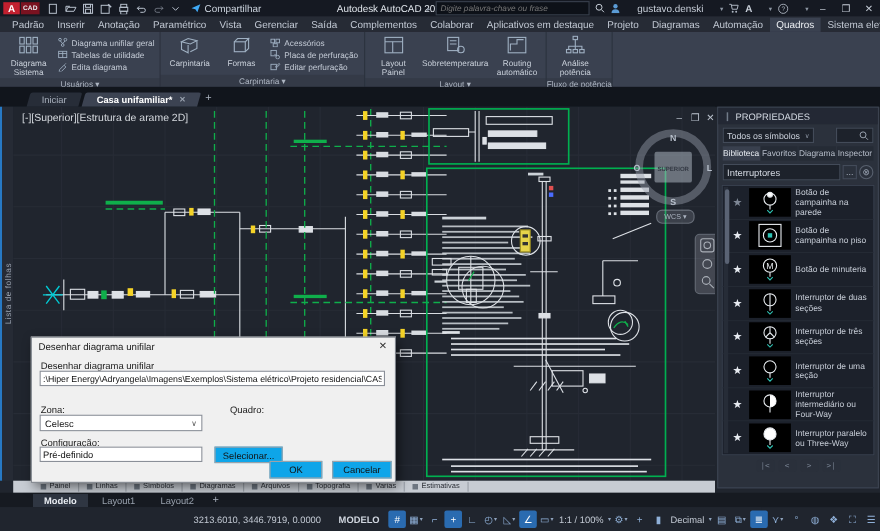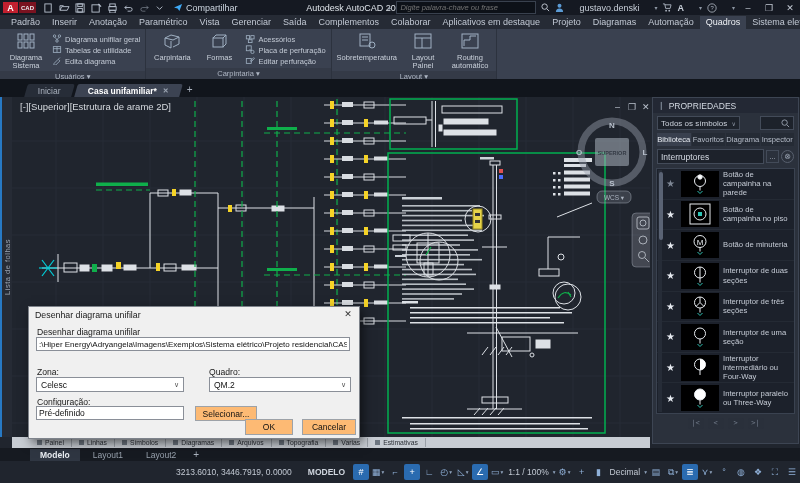--- a/index.html
+++ b/index.html
@@ -91,21 +91,21 @@
   .sbcaret{font-size:5.5px;color:#8fa3bd;margin-left:1px}
   .sbtext{color:#c3cad4;font-size:8.5px;padding:0 2px;white-space:nowrap}
   
   #dialog{left:28px;top:306px;width:330px;height:131px;background:#f0f0f0;border:1px solid #7e838b;box-shadow:3px 4px 10px rgba(0,0,0,.55);z-index:50;font-size:9px;color:#111}
   .dlg-title{position:absolute;left:0;top:0;right:0;height:15px;display:flex;align-items:center;padding:0 6px;font-size:8.8px;color:#1a1a1a}
   .dlg-close{position:absolute;right:4px;top:2px;width:14px;text-align:center;color:#333;font-size:9px}
   .dlg-label{position:absolute;font-size:8.6px;color:#1a1a1a;white-space:nowrap}
   .dlg-input{position:absolute;background:#fff;border:1px solid #8a8f98;font-size:8px;color:#111;padding:0 2px;font-family:"Liberation Sans",sans-serif;box-sizing:border-box}
   .combo{position:absolute;background:#fff;border:1px solid #8a8f98;height:15px;font-size:8.5px;display:flex;align-items:center;justify-content:space-between;padding:0 4px;box-sizing:border-box}
   .combo .caret2{font-size:7px;color:#555}
-  .dlg-btn{position:absolute;background:#fdba74;border:1px solid #9da2a8;font-size:8.5px;color:#111;text-align:center;font-family:"Liberation Sans",sans-serif;padding:0;box-sizing:border-box}
+  .dlg-btn{position:absolute;background:#0ea5e9;border:1px solid #9da2a8;font-size:8.5px;color:#111;text-align:center;font-family:"Liberation Sans",sans-serif;padding:0;box-sizing:border-box}
 </style>
 </head>
 <body>
 
 <div id="titlebar" class="abs">
   <div class="logo">A</div>
   <div class="logocad">CAD</div>
   <div id="qat" style="display:flex">
       <span class="qat-icon">
         <svg viewBox="0 0 12 11" fill="none" stroke="#b9c2cf" stroke-width="1">
@@ -310,46 +310,62 @@
             <span>Editar perfuração</span>
           </div>
         </div>
       </div>
       <div class="panel-title">Carpintaria ▾</div>
     </div>
     <div class="panel">
       <div class="panel-body">
         <div class="bigbtn">
           <span><svg viewBox="0 0 20 18" fill="none" stroke="#9fb0c2" stroke-width="1">
+              <rect x="2" y="2" width="16" height="14"></rect>
+              <line x1="2" y1="6" x2="18" y2="6"></line>
+              <line x1="9" y1="6" x2="9" y2="16"></line>
+            </svg></span>
+          <div>Layout</div>
+          <div>Painel</div>
+        </div>
+        <div class="bigbtn">
+          <span><svg viewBox="0 0 20 18" fill="none" stroke="#9fb0c2" stroke-width="1">
               <rect x="3" y="2" width="10" height="12"></rect>
               <line x1="5" y1="5" x2="11" y2="5"></line>
               <line x1="5" y1="8" x2="11" y2="8"></line>
               <circle cx="15" cy="13" r="3"></circle>
             </svg></span>
           <div>Sobretemperatura</div>
         </div>
         <div class="bigbtn">
           <span><svg viewBox="0 0 20 18" fill="none" stroke="#9fb0c2" stroke-width="1">
               <rect x="2" y="2" width="16" height="14"></rect>
-              <line x1="2" y1="6" x2="18" y2="6"></line>
-              <line x1="9" y1="6" x2="9" y2="16"></line>
-            </svg></span>
-          <div>Layout</div>
-          <div>Painel</div>
-        </div>
-        <div class="bigbtn">
-          <span><svg viewBox="0 0 20 18" fill="none" stroke="#9fb0c2" stroke-width="1">
-              <rect x="2" y="2" width="16" height="14"></rect>
               <path d="M4,14 v-6 h6 v-4 h6"></path>
             </svg></span>
           <div>Routing</div>
           <div>automático</div>
         </div>
       </div>
       <div class="panel-title">Layout ▾</div>
+    </div>
+    <div class="panel">
+      <div class="panel-body">
+        <div class="bigbtn">
+          <span><svg viewBox="0 0 20 18" fill="none" stroke="#9fb0c2" stroke-width="1">
+              <rect x="8" y="1" width="4" height="3"></rect>
+              <rect x="2" y="13" width="4" height="3"></rect>
+              <rect x="8" y="13" width="4" height="3"></rect>
+              <rect x="14" y="13" width="4" height="3"></rect>
+              <path d="M10,4 v4 M4,13 v-3 h12 v3 M10,8 v5"></path>
+            </svg></span>
+          <div>Análise</div>
+          <div>potência</div>
+        </div>
+      </div>
+      <div class="panel-title">Fluxo de potência</div>
     </div>
   </div>
 
 <div id="filetabs" class="abs">
     <div class="ftab">
       <span>Iniciar</span>
     </div>
     <div class="ftab active">
       <span>Casa unifamiliar*</span>
       <span class="x">✕</span>
@@ -875,22 +891,18 @@
   <div class="dlg-title">Desenhar diagrama unifilar</div>
   <div class="dlg-close">✕</div>
   <div class="dlg-label" style="left:8px;top:20px">Desenhar diagrama unifilar</div>
   <input class="dlg-input" style="left: 7px; top: 30px; width: 314px; height: 14px;" readonly="" value=":\Hiper Energy\Adryangela\Imagens\Exemplos\Sistema elétrico\Projeto residencial\CASA UNIFAMILIAR.upex">
   <div class="dlg-label" style="left:8px;top:60px">Zona:</div>
   <div class="combo" style="left:7px;top:70px;width:148px">
     <span>Celesc</span>
       <span class="caret2">∨</span>
   </div>
   <div class="dlg-label" style="left:180px;top:60px">Quadro:</div>
-  <div class="combo" style="left:180px;top:70px;width:142px">
-    <span>QM.2</span>
-      <span class="caret2">∨</span>
-  </div>
   <div class="dlg-label" style="left:8px;top:90px">Configuração:</div>
   <input class="dlg-input" style="left: 7px; top: 99px; width: 148px; height: 14px; font-size: 8.5px;" readonly="" value="Pré-definido">
   <button class="dlg-btn" style="left:166px;top:99px;width:62px;height:15px">Selecionar...</button>
   <button class="dlg-btn" style="left:216px;top:112px;width:48px;height:16px">OK</button>
   <button class="dlg-btn" style="left:273px;top:112px;width:54px;height:16px">Cancelar</button>
 </div>
 
 </body></html>

